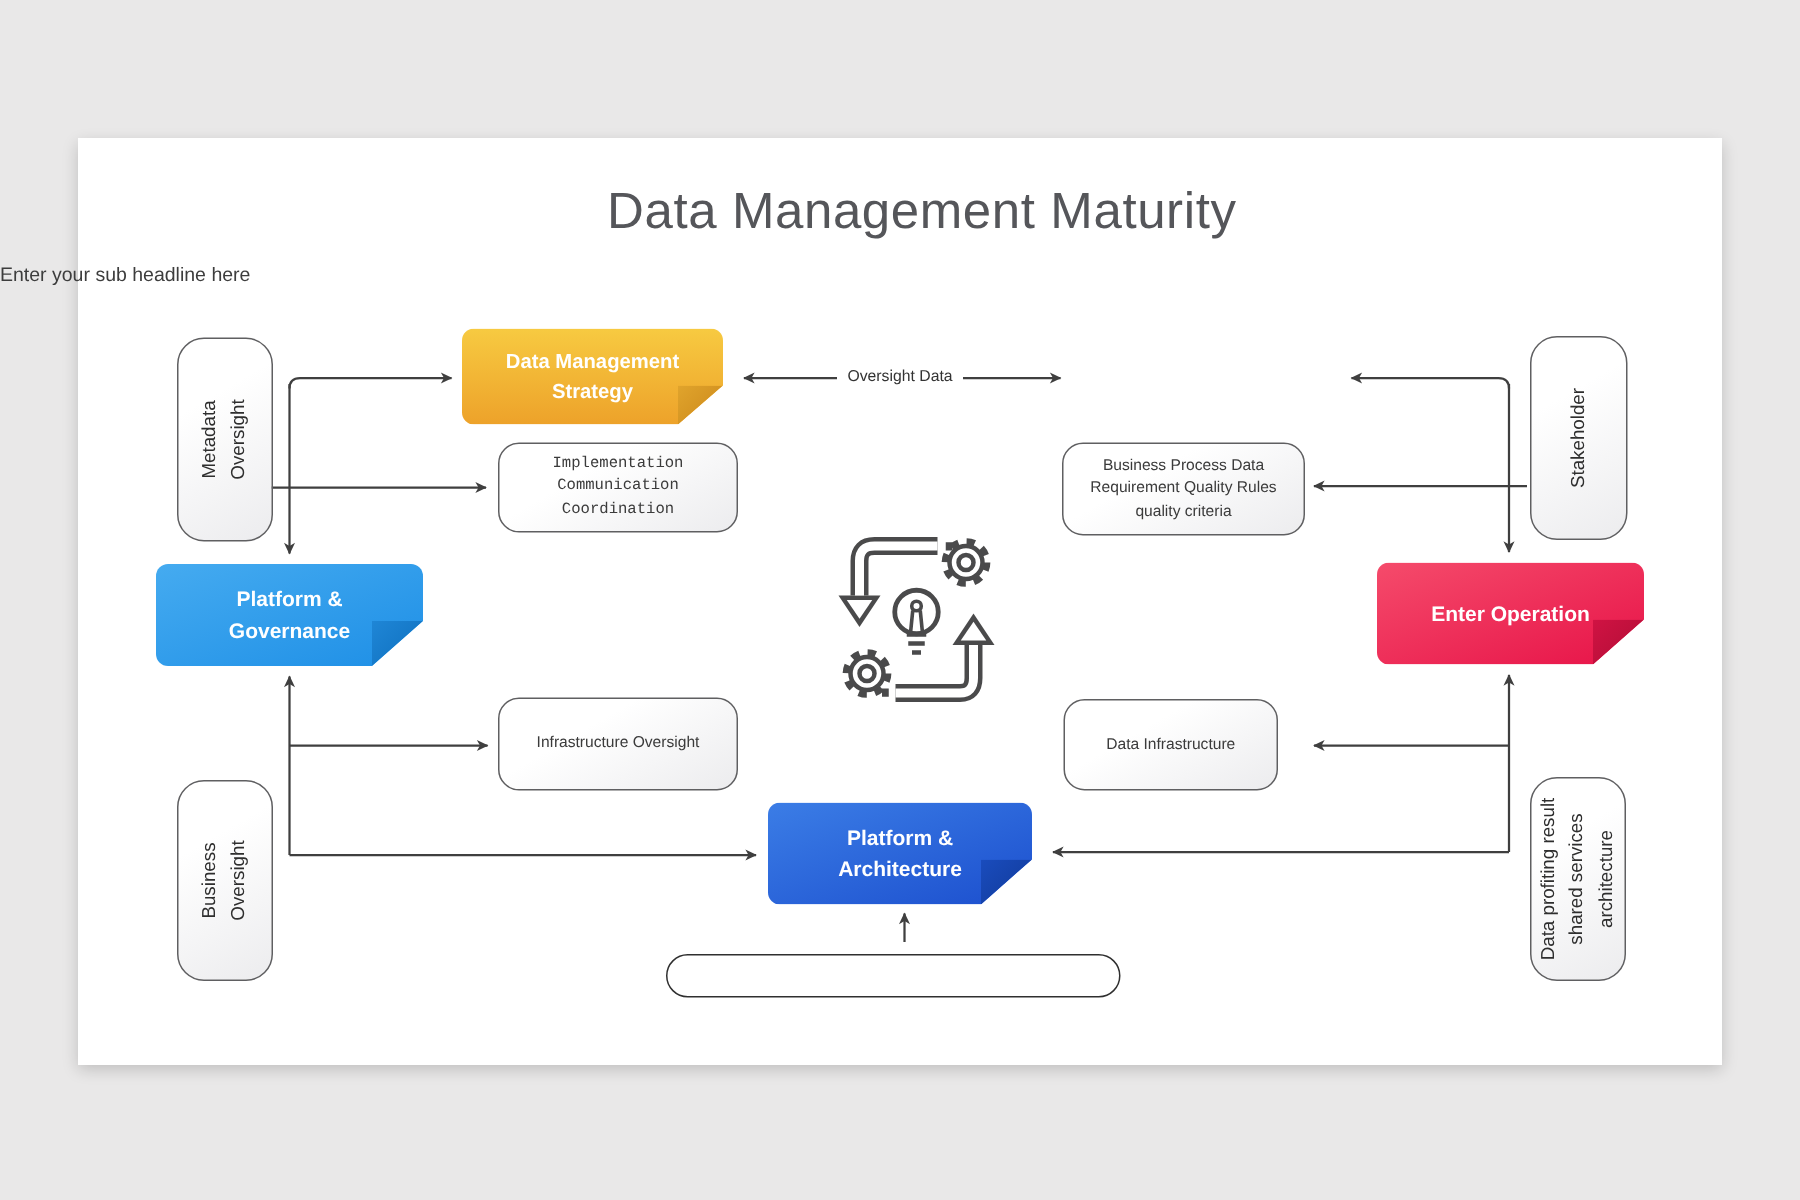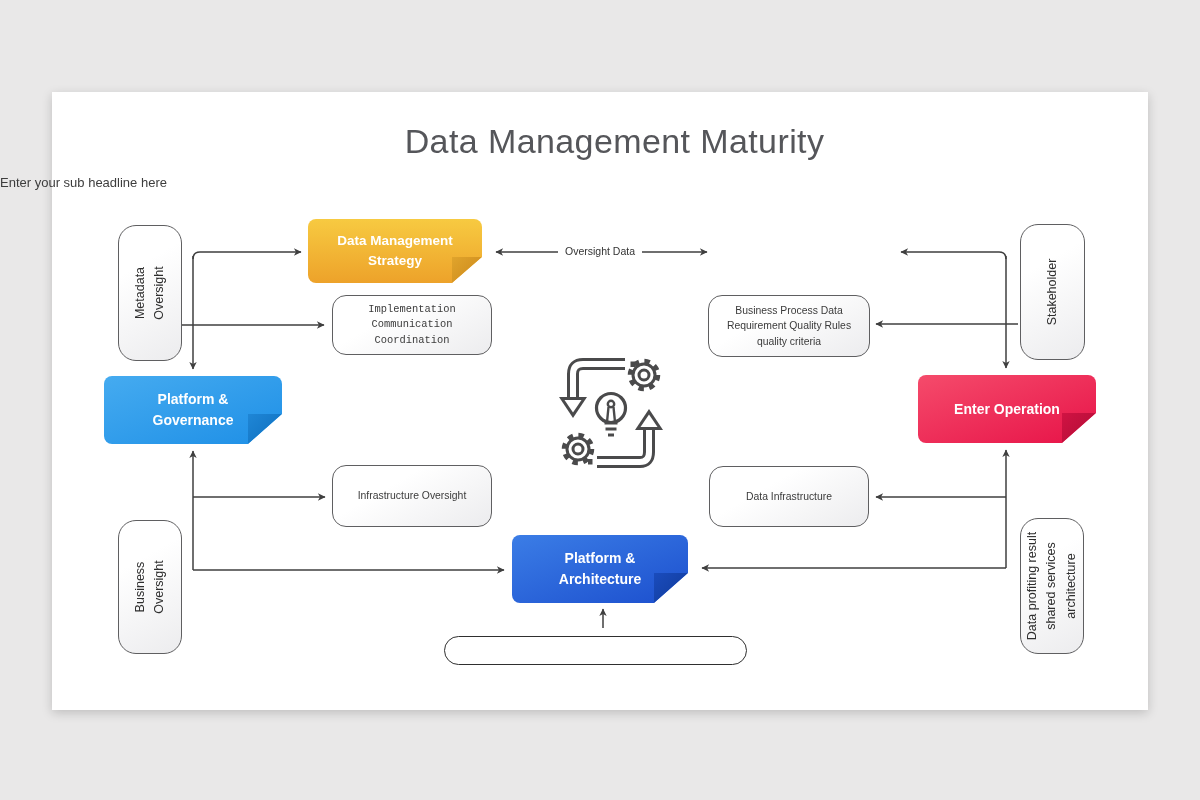--- a/index.html
+++ b/index.html
@@ -128,21 +128,21 @@
 Communication Coordination</span>
   </div>
   <div class="wbox pre" style="left:708px;top:295px;width:162px;height:62px;">
     <span class="pre">Business Process Data
 Requirement Quality Rules
 quality criteria</span>
   </div>
   <div class="wbox" style="left:332px;top:465px;width:160px;height:62px;text-align:right;">
     <span>Infrastructure Oversight</span>
   </div>
-  <div class="wbox" style="left:709px;top:466px;width:160px;height:61px;">
+  <div class="wbox" style="left:709px;top:466px;width:143px;height:61px;">
     <span>Data Infrastructure</span>
   </div>
 
   <div class="official">Oversight Data</div>
 
   <svg class="overlay" style="left:545px;top:352px;" width="132" height="122" viewBox="0 0 132 122">
 
     <g stroke="#4a4a4b" fill="none">
       <rect x="85.5" y="9.5" width="4.5" height="5.5" fill="#4a4a4b" stroke="none"></rect>
       <path d="M 80 12 L 38 12 Q 28 12 28 22 L 28 45" stroke-width="12"></path>

